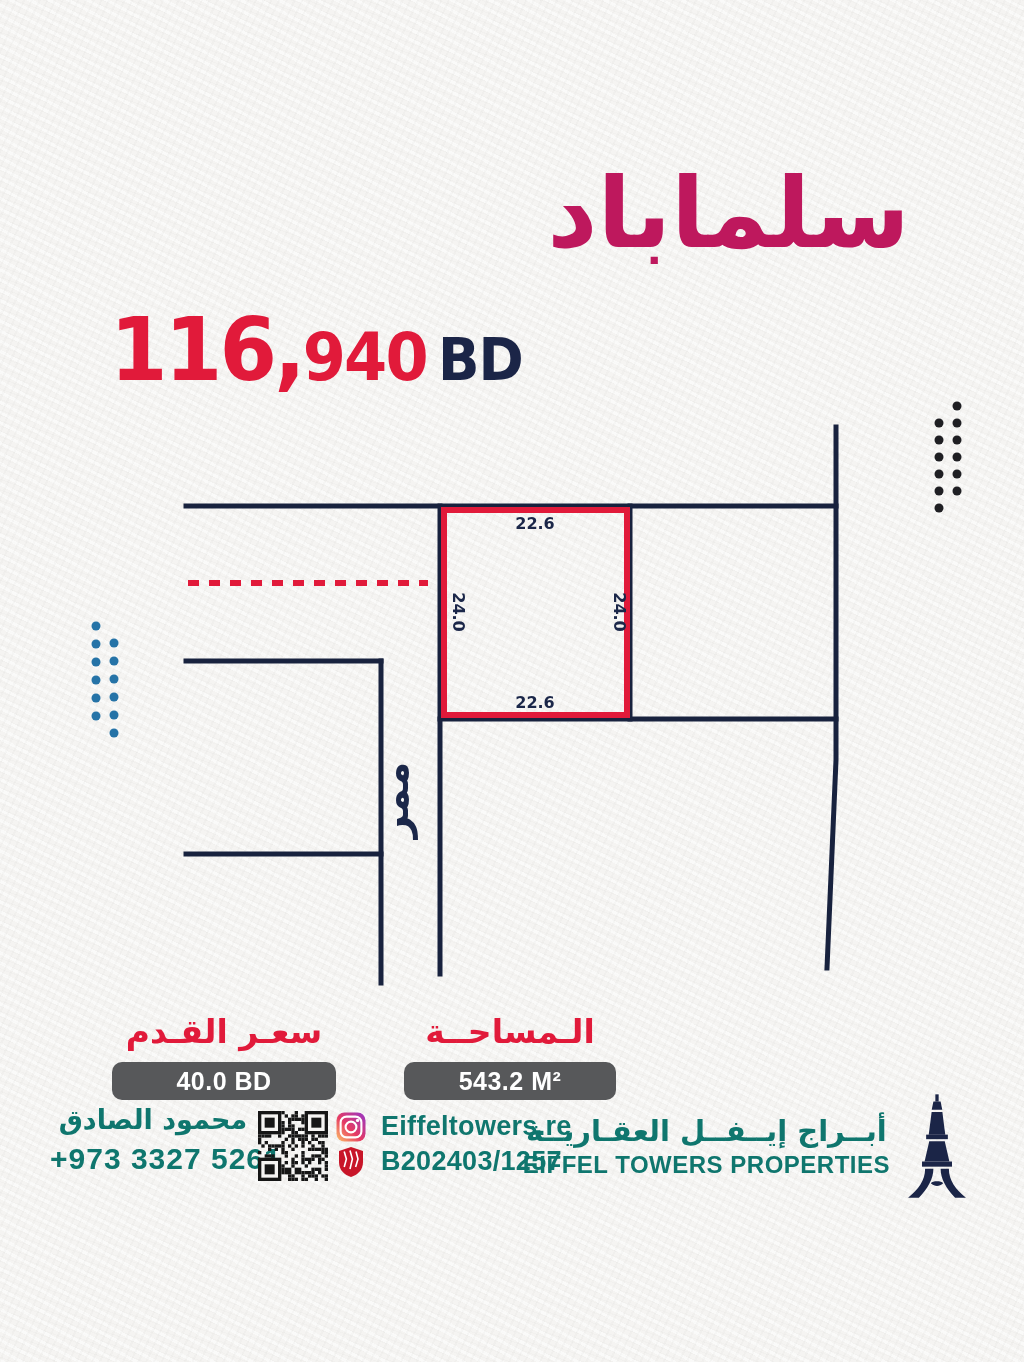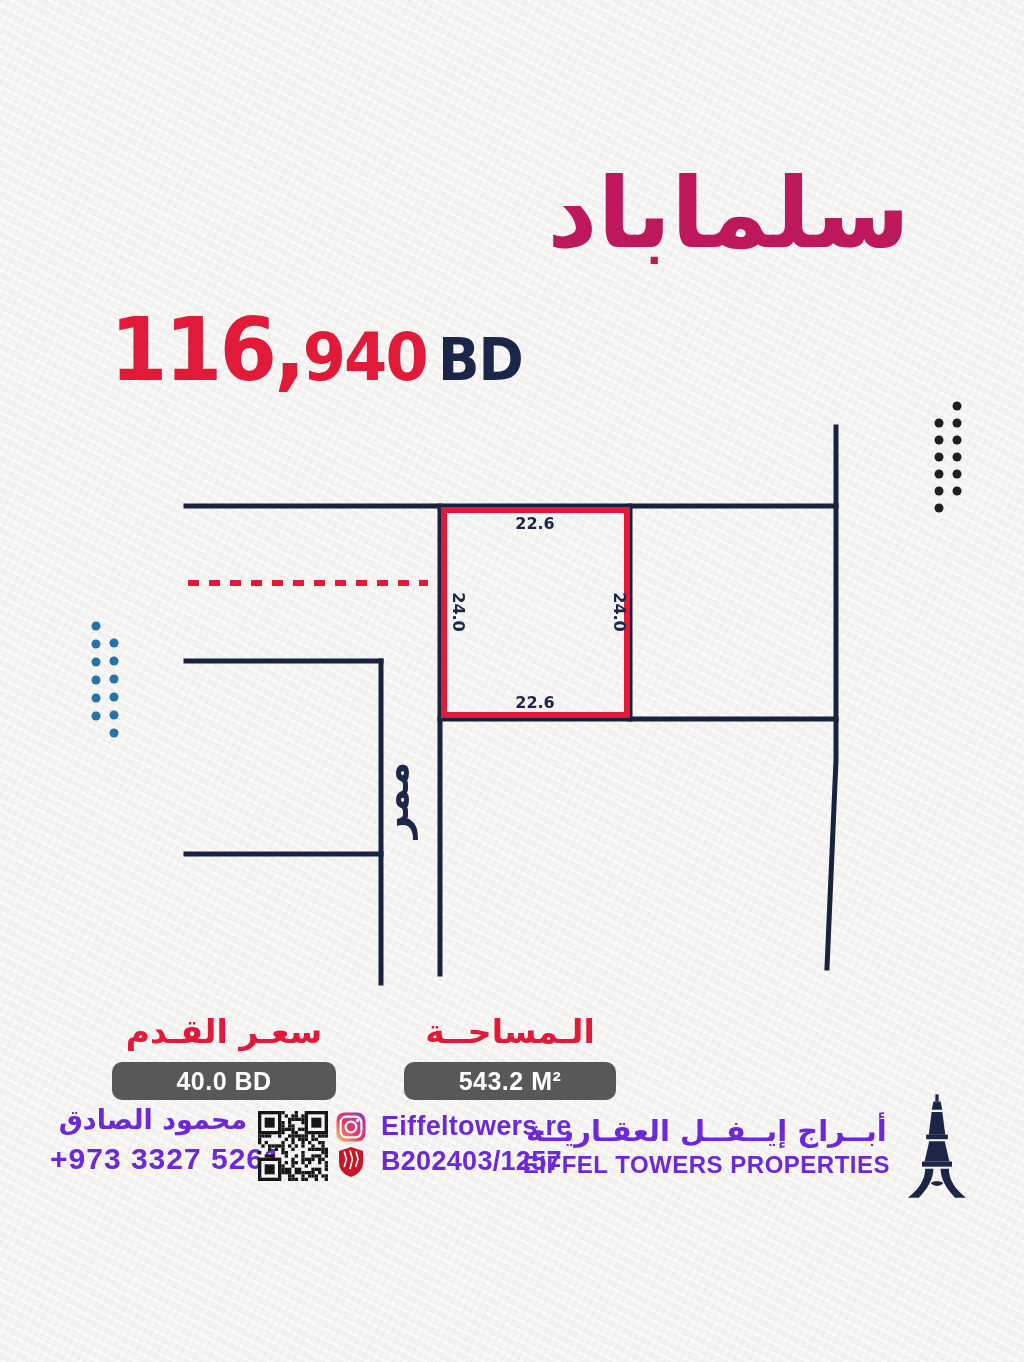--- a/index.html
+++ b/index.html
@@ -34,21 +34,21 @@
   .stat{position:absolute;top:1000px;text-align:center;margin-top:12px;}
   .stat-price{left:112px;width:224px;}
   .stat-area{left:404px;width:212px;}
   .stat-class{left:689px;width:217px;}
   .stat-label{color:#e11a3a;font-size:33px;font-weight:bold;direction:rtl;line-height:1.2;height:46px;}
   .stat-box{
     background:#57585a;border-radius:10px;height:38px;line-height:38px;
     color:#ffffff;font-size:25px;font-weight:bold;margin-top:4px;
     font-family:"Liberation Sans","DejaVu Sans",sans-serif;letter-spacing:.5px;
   }
-  .footer{position:absolute;top:1102px;left:0;width:1024px;height:110px;color:#6d28d9;}
+  .footer{position:absolute;top:1102px;left:0;width:1024px;height:110px;color:#0f766e;}
   .agent{position:absolute;left:50px;top:2px;width:206px;text-align:center;direction:rtl;}
   .agent-name{font-size:27px;font-weight:bold;white-space:nowrap;}
   .agent-phone{font-size:30px;font-weight:bold;margin-top:7px;direction:ltr;letter-spacing:1px;white-space:nowrap;
     font-family:"Liberation Sans","DejaVu Sans",sans-serif;}
   .qr{position:absolute;left:258px;top:9px;width:70px;height:70px;}
   .social{position:absolute;left:336px;top:7px;}
   .social-row{display:flex;align-items:center;gap:15px;height:35px;}
   .social-icon{width:30px;height:30px;flex:0 0 auto;}
   .social-text{font-size:27px;font-weight:bold;white-space:nowrap;
     font-family:"Liberation Sans","DejaVu Sans",sans-serif;letter-spacing:.3px;}

